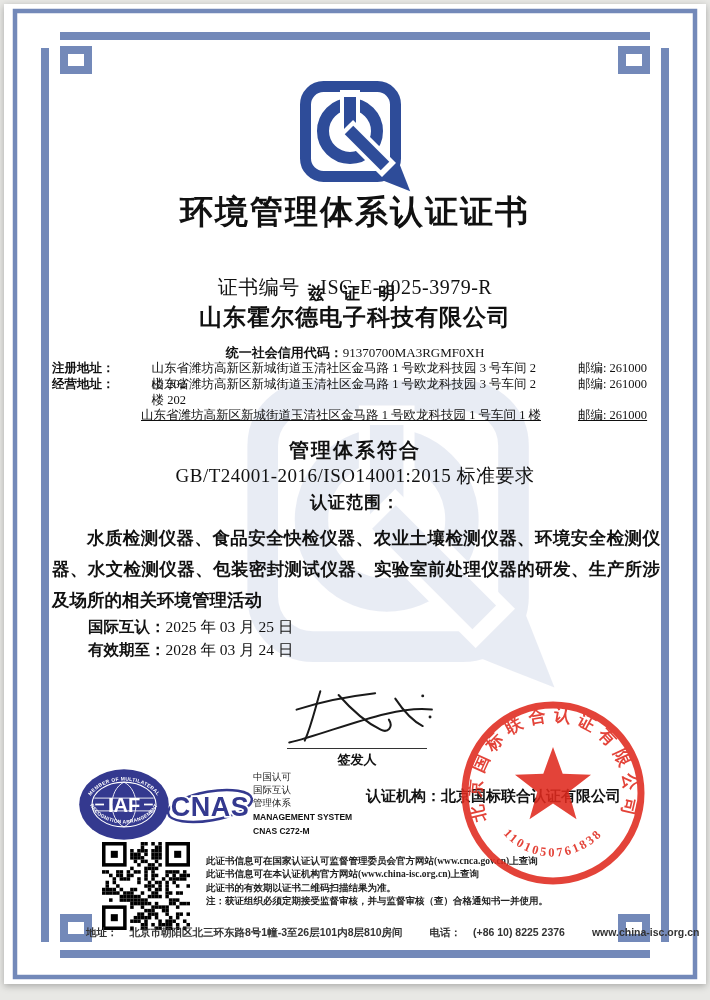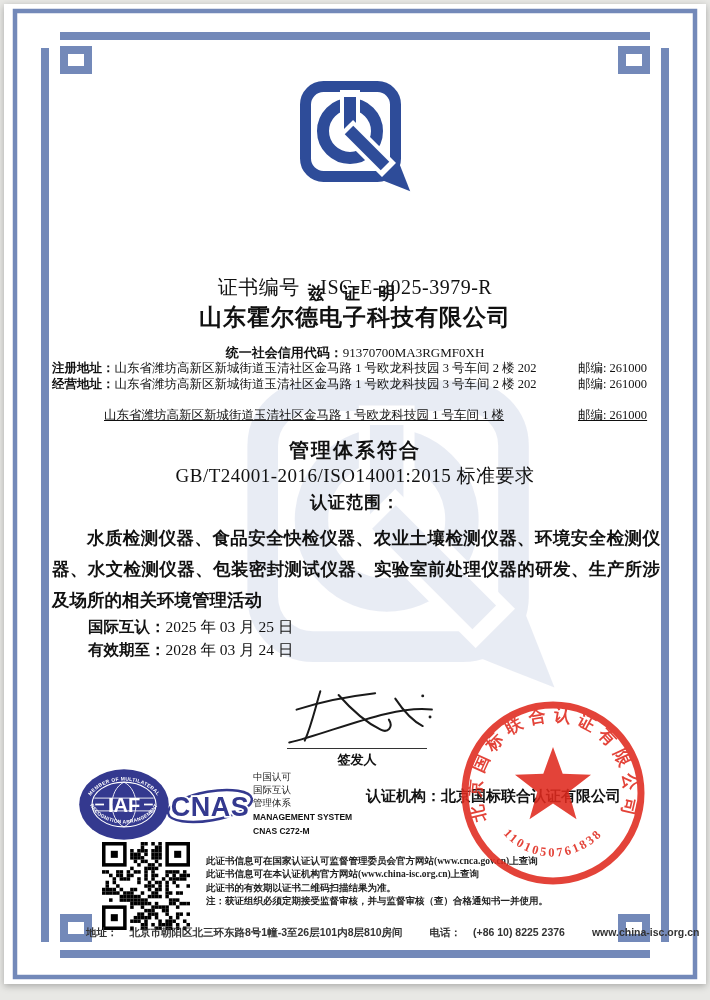--- a/index.html
+++ b/index.html
@@ -25,21 +25,21 @@
   .lg-white{stroke:#fff;fill:none;}
   .watermark{opacity:.1;}
   
   .title{top:186px;font-size:33px;font-weight:bold;letter-spacing:2px;}
   .certno{top:270px;font-size:20px;letter-spacing:.5px;}
   .decl{top:278px;font-size:17px;font-weight:bold;letter-spacing:7px;}
   .company{top:298px;font-size:23px;font-weight:bold;letter-spacing:1px;}
   .credit{top:340px;font-size:13px;}
   .credit .lbl{font-weight:bold;}
   .addrs{left:48px;right:46px;top:356px;font-size:12.5px;}
-  .addr-row{display:flex;align-items:flex-start;height:16px;line-height:16px;}
+  .addr-row{display:flex;align-items:flex-start;height:16px;line-height:16px;gap:37px;}
   .addr-row .lbl{font-weight:bold;flex:none;}
   .addr-row .val{flex:1;}
   .addr-row.noLbl{margin-top:15px;text-decoration:underline;}
   .addr-row.noLbl .val{padding-left:52px;}
   .addr-row .zip{flex:none;width:82px;text-align:left;}
   .sysline{top:433px;font-size:20px;font-weight:bold;letter-spacing:2px;}
   .stdline{top:459px;font-size:19px;letter-spacing:.5px;}
   .scopelbl{top:487px;font-size:17px;font-weight:bold;letter-spacing:1px;}
   .scope{left:48px;width:608px;top:519px;font-size:17.5px;font-weight:bold;
          line-height:31px;text-align:justify;text-indent:2em;}
@@ -104,20 +104,21 @@
   </svg>
 
   <svg class="abs watermark" style="left:235px;top:368px" width="340" height="329" viewBox="0 0 122 118">
     <use href="#isc-logo"></use>
   </svg>
 
   <svg class="abs" style="left:293px;top:74px" width="122" height="118" viewBox="0 0 122 118">
     <use href="#isc-logo"></use>
   </svg>
 
+  <div class="abs ctr title">环境管理体系认证证书</div>
 
   <div class="abs ctr certno">
     <span>证书编号：</span><span>ISC-E-2025-3979-R</span>
   </div>
 
   <div class="abs ctr decl">兹 证 明</div>
 
   <div class="abs ctr company">山东霍尔德电子科技有限公司</div>
 
   <div class="abs ctr credit">

